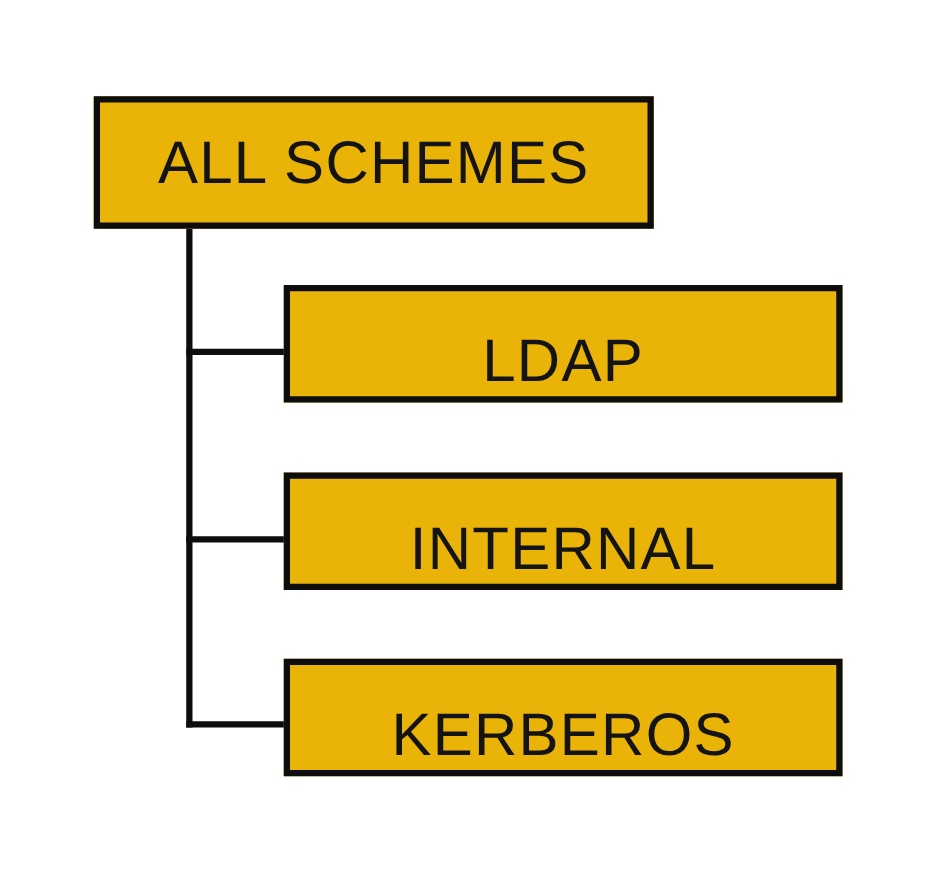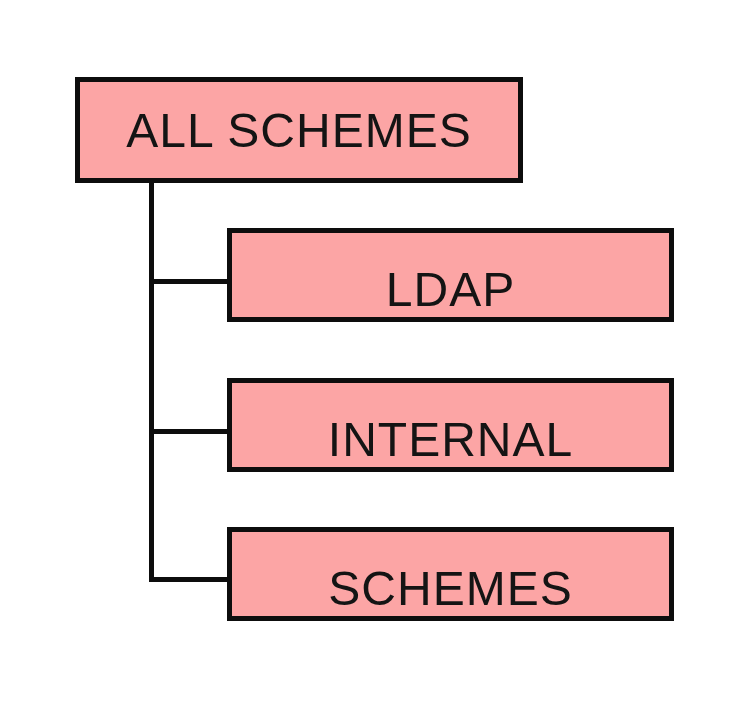--- a/index.html
+++ b/index.html
@@ -12,21 +12,21 @@
     width: 750px;
     height: 712px;
     background: #ffffff;
     font-family: "Liberation Sans", "DejaVu Sans", sans-serif;
     overflow: hidden;
   }
   .node {
     position: absolute;
     box-sizing: border-box;
     border: 5px solid #0d0d0d;
-    background: #fca5a5;
+    background: #eab308;
     display: flex;
     align-items: center;
     justify-content: center;
   }
   .node .label {
     font-size: 48px;
     font-weight: 400;
     letter-spacing: 1px;
     color: #141414;
     white-space: nowrap;
@@ -83,16 +83,16 @@
 
   <div class="node child-node child-1">
     <span class="label">LDAP</span>
   </div>
 
   <div class="node child-node child-2">
     <span class="label">INTERNAL</span>
   </div>
 
   <div class="node child-node child-3">
-    <span class="label">SCHEMES</span>
+    <span class="label">KERBEROS</span>
   </div>
 
 </div>
 
 </body></html>

